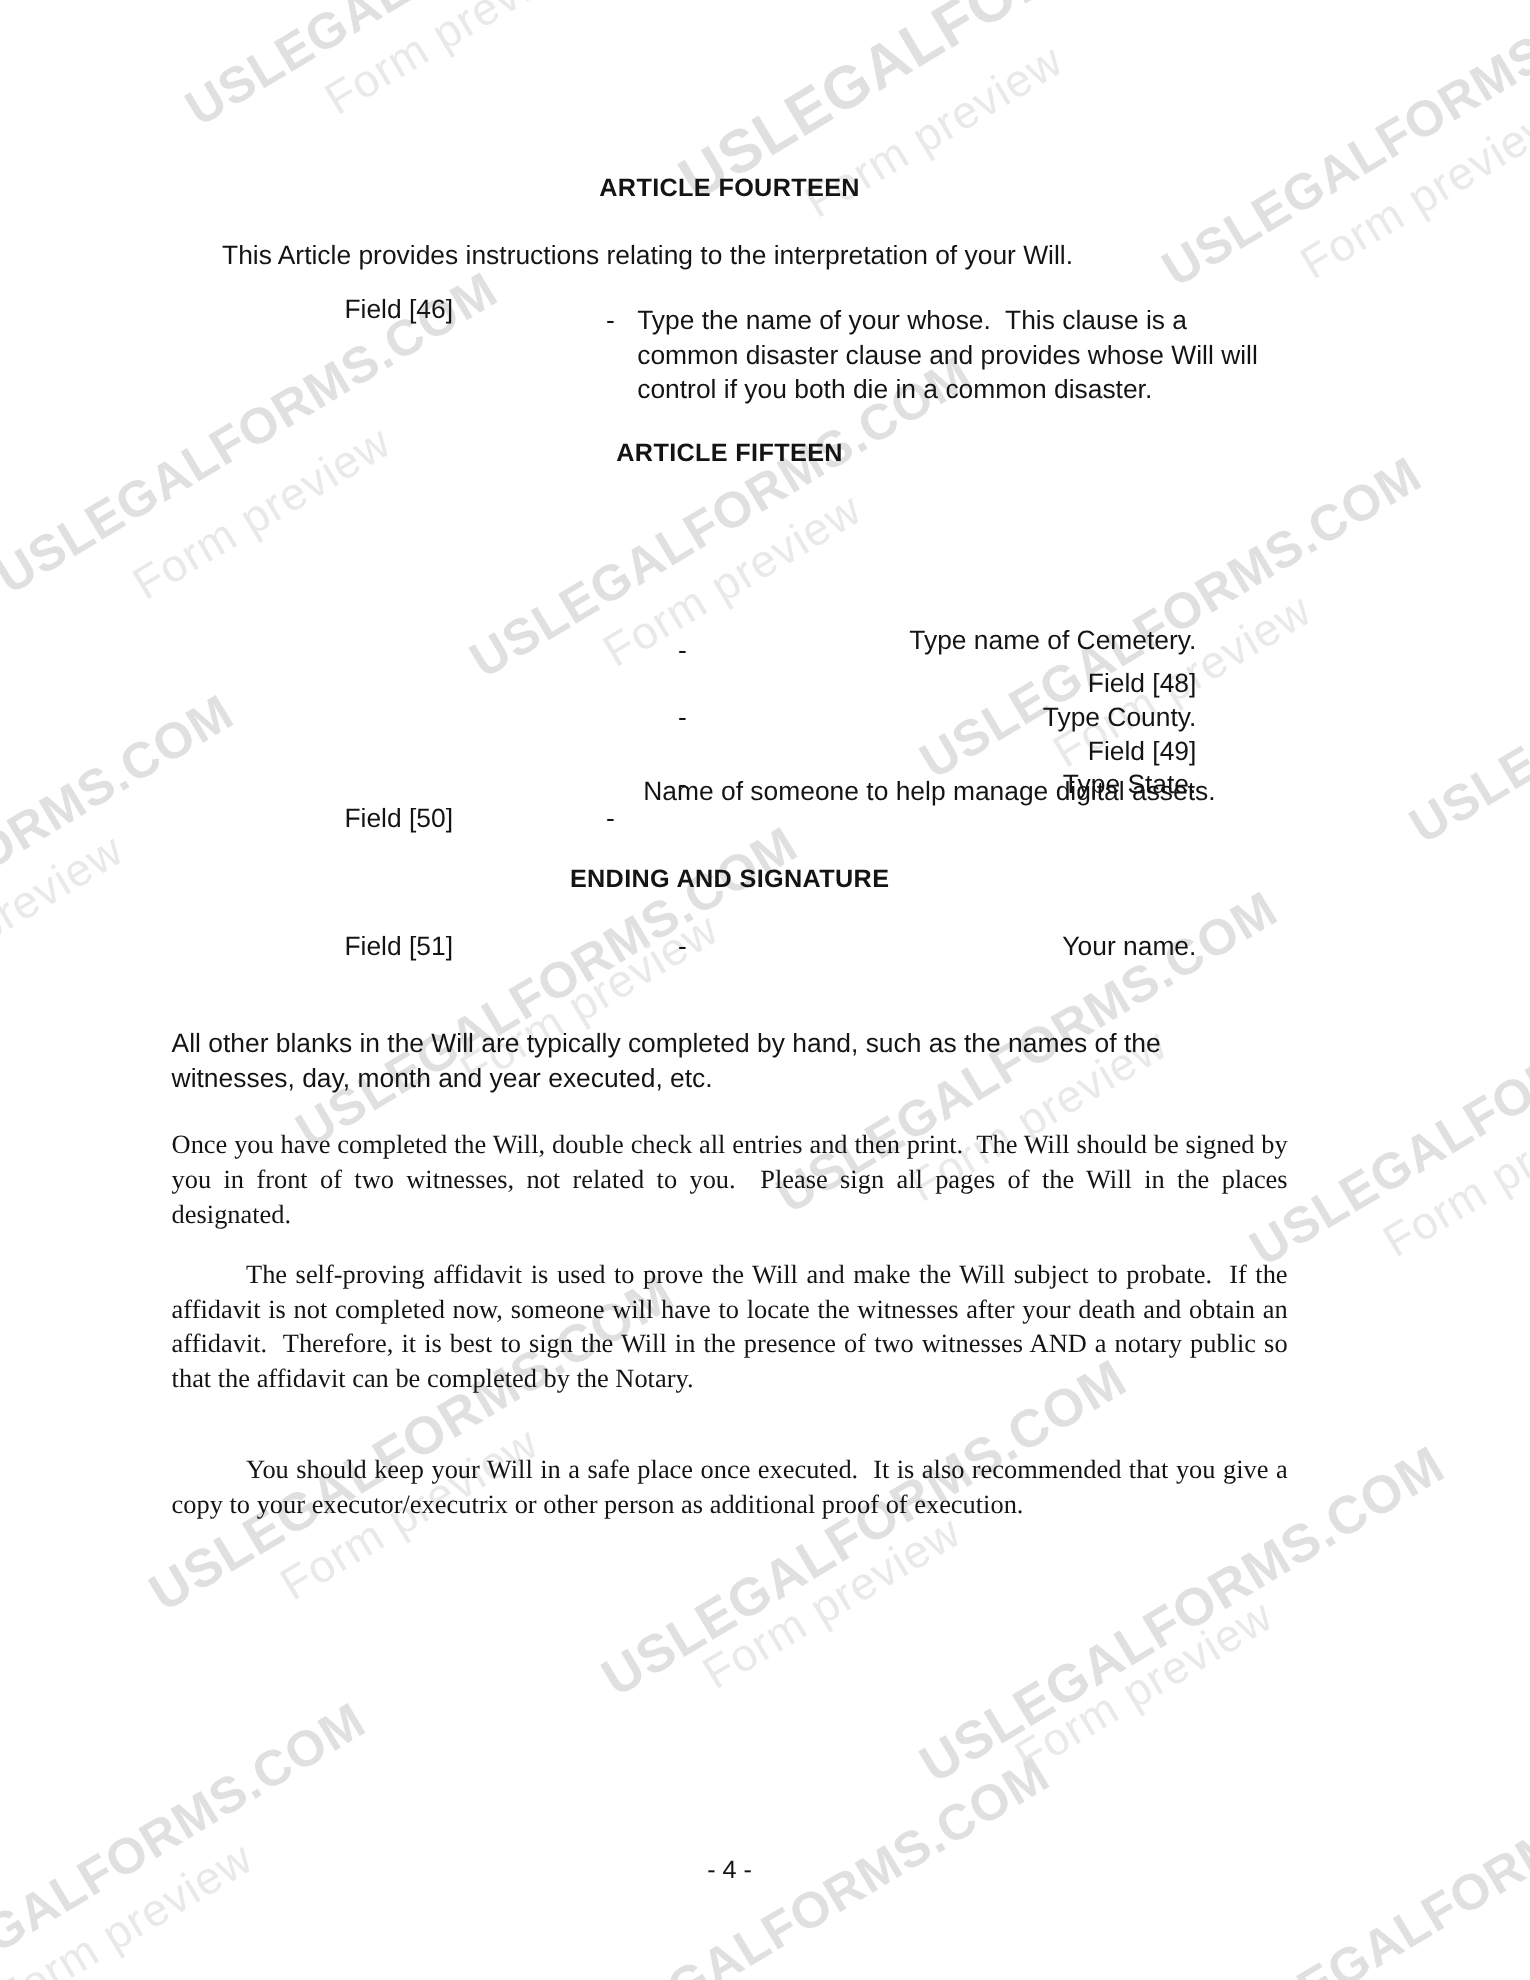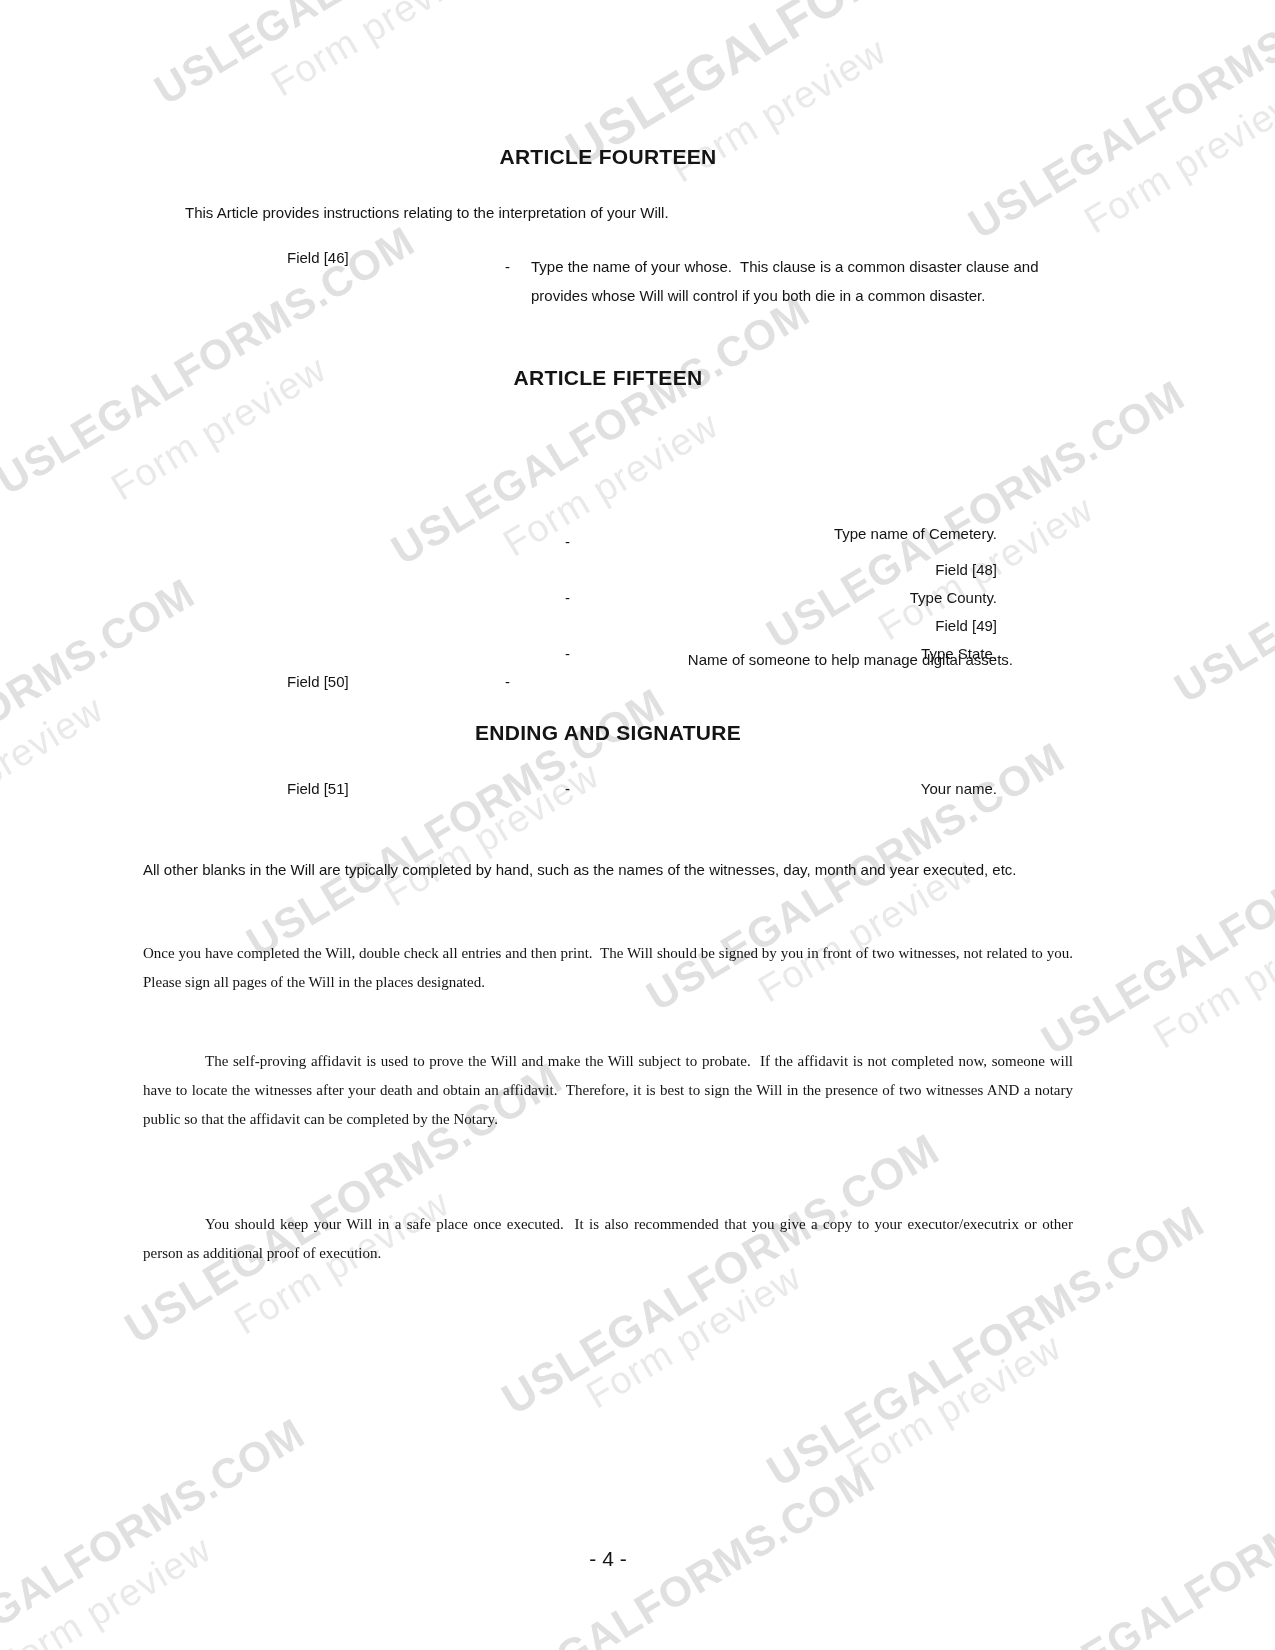--- a/index.html
+++ b/index.html
@@ -21,21 +21,21 @@
     line-height:1;
     user-select:none;
   }
   .wm.b{font-weight:bold;font-size:42px;letter-spacing:1px;color:#e0e0e0;}
   .wm.b.xl{font-size:50px;}
   .wm.b.lg{font-size:44px;}
   .wm.p{font-weight:normal;font-size:38px;letter-spacing:1px;color:#e9e9e9;}
   
   .line,.para{
     position:absolute;
-    font-size:15px;
+    font-size:22px;
     line-height:29px;
     white-space:pre-wrap;
   }
   .heading{
     position:absolute;
     left:143px;width:930px;
     text-align:center;
     font-size:21px;font-weight:bold;
     line-height:29px;
     letter-spacing:0.3px;

